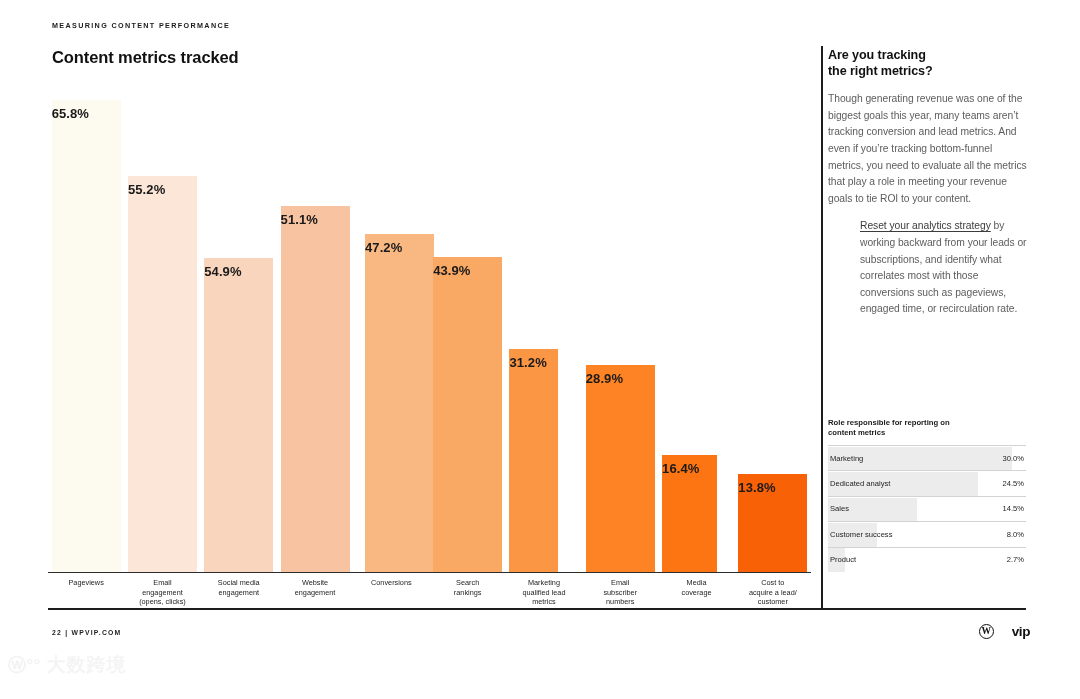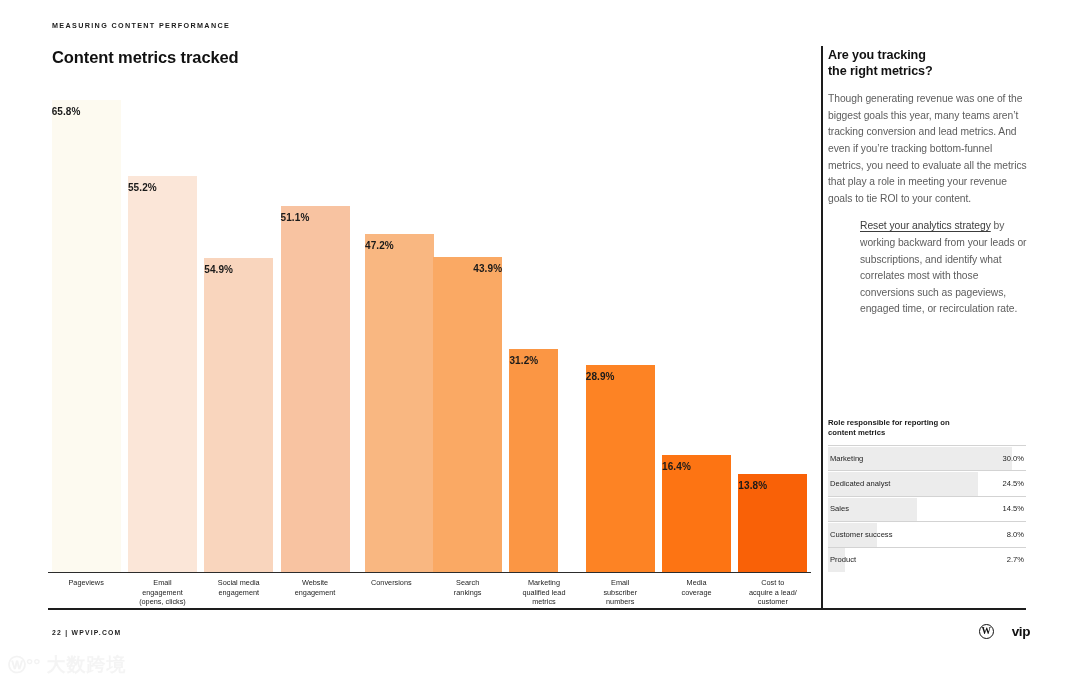--- a/index.html
+++ b/index.html
@@ -58,21 +58,21 @@
     justify-content: flex-start;
     align-items: center;
   }
 
   .bar-rect {
     width: 100%;
     flex: 1 1 auto;
   }
 
   .bar-value {
-    font-size: 10px;
+    font-size: 13px;
     font-weight: bold;
     color: #1a1a1a;
     padding-top: 6px;
     padding-bottom: 4px;
     letter-spacing: 0.1px;
   }
 
   
   #axis-line {
     position: absolute;
@@ -307,35 +307,35 @@
         <div class="bar-rect" style="background: rgb(248, 195, 161);">
           <div class="bar-value">51.1%</div>
         </div>
       </div>
       <div class="bar-col" style="left: 317px; width: 69px; height: 339.424px;">
         <div class="bar-rect" style="background: rgb(249, 183, 129);">
           <div class="bar-value">47.2%</div>
         </div>
       </div>
       <div class="bar-col" style="left: 385.15px; width: 69px; height: 315.693px;">
-        <div class="bar-rect" style="background: rgb(250, 169, 100); text-align: right;">
+        <div class="bar-rect" style="background: rgb(250, 169, 100);">
           <div class="bar-value">43.9%</div>
         </div>
       </div>
       <div class="bar-col" style="left: 461.45px; width: 49px; height: 224.365px;">
         <div class="bar-rect" style="background: rgb(251, 150, 68);">
           <div class="bar-value">31.2%</div>
         </div>
       </div>
       <div class="bar-col" style="left: 537.75px; width: 69px; height: 207.825px;">
         <div class="bar-rect" style="background: rgb(253, 131, 36);">
           <div class="bar-value">28.9%</div>
         </div>
       </div>
-      <div class="bar-col" style="left: 614.05px; width: 69px; height: 117.935px;">
+      <div class="bar-col" style="left: 614.05px; width: 55px; height: 117.935px;">
         <div class="bar-rect" style="background: rgb(253, 116, 19);">
           <div class="bar-value">16.4%</div>
         </div>
       </div>
       <div class="bar-col" style="left: 690.35px; width: 69px; height: 99.2382px;">
         <div class="bar-rect" style="background: rgb(249, 97, 7);">
           <div class="bar-value">13.8%</div>
         </div>
       </div>
     </div>

